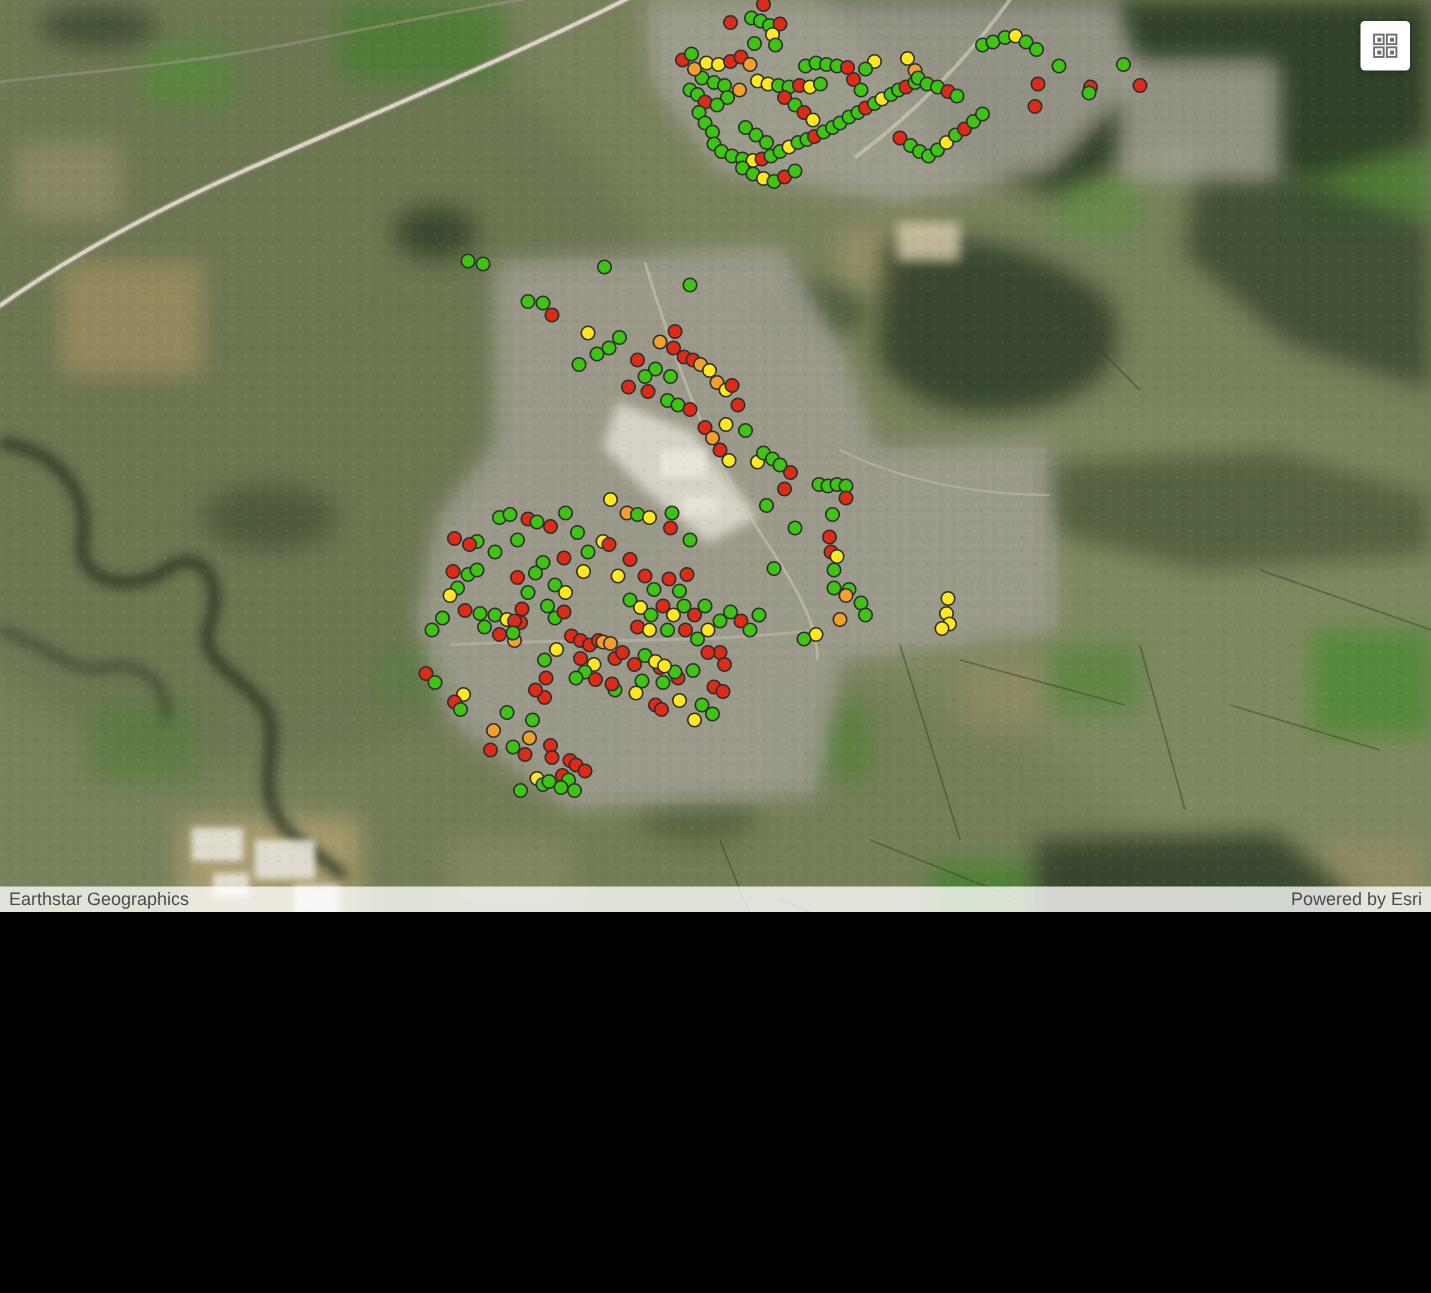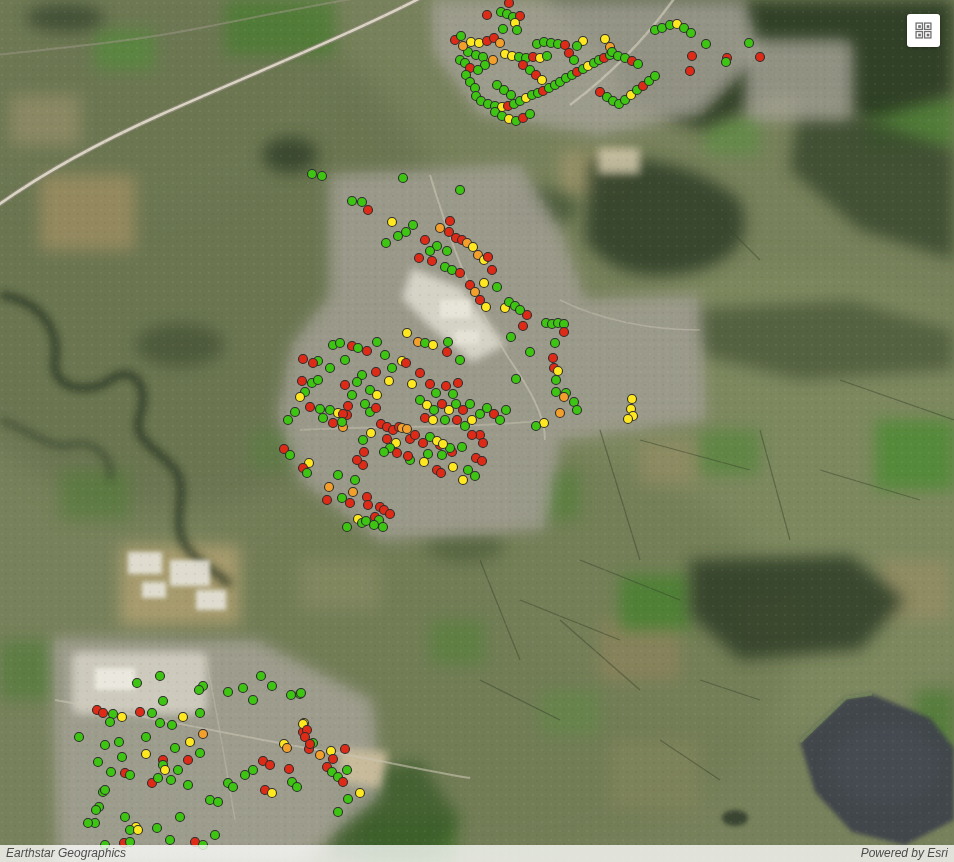--- a/index.html
+++ b/index.html
@@ -1,17 +1,17 @@
 <!DOCTYPE html>
 <html><head>
 <meta charset="utf-8">
 <style>
   html,body{margin:0;padding:0;background:#000;}
-  .stage{position:relative;width:954px;height:862px;overflow:hidden;
-         font-family:"Liberation Sans", sans-serif;background:#14b8a6;font-style:italic;}
+  .stage{position:relative;width:954px;height:608px;overflow:hidden;
+         font-family:"Liberation Sans", sans-serif;background:#14b8a6;}
   .stage svg.layer{position:absolute;left:0;top:0;}
   .basemap-btn{position:absolute;top:14px;right:14px;width:33px;height:33px;
                background:#ffffff;border:none;border-radius:3px;cursor:pointer;
                box-shadow:0 1px 3px rgba(0,0,0,.35);display:flex;align-items:center;justify-content:center;padding:0;}
   .attribution{position:absolute;left:0;right:0;bottom:0;height:17px;
                background:rgba(255,255,255,.78);display:flex;align-items:center;
                justify-content:space-between;font-size:12px;color:#4c4c4c;
                padding:0 6px;line-height:17px;user-select:none;}
   .attribution span{white-space:nowrap;}
 </style>

